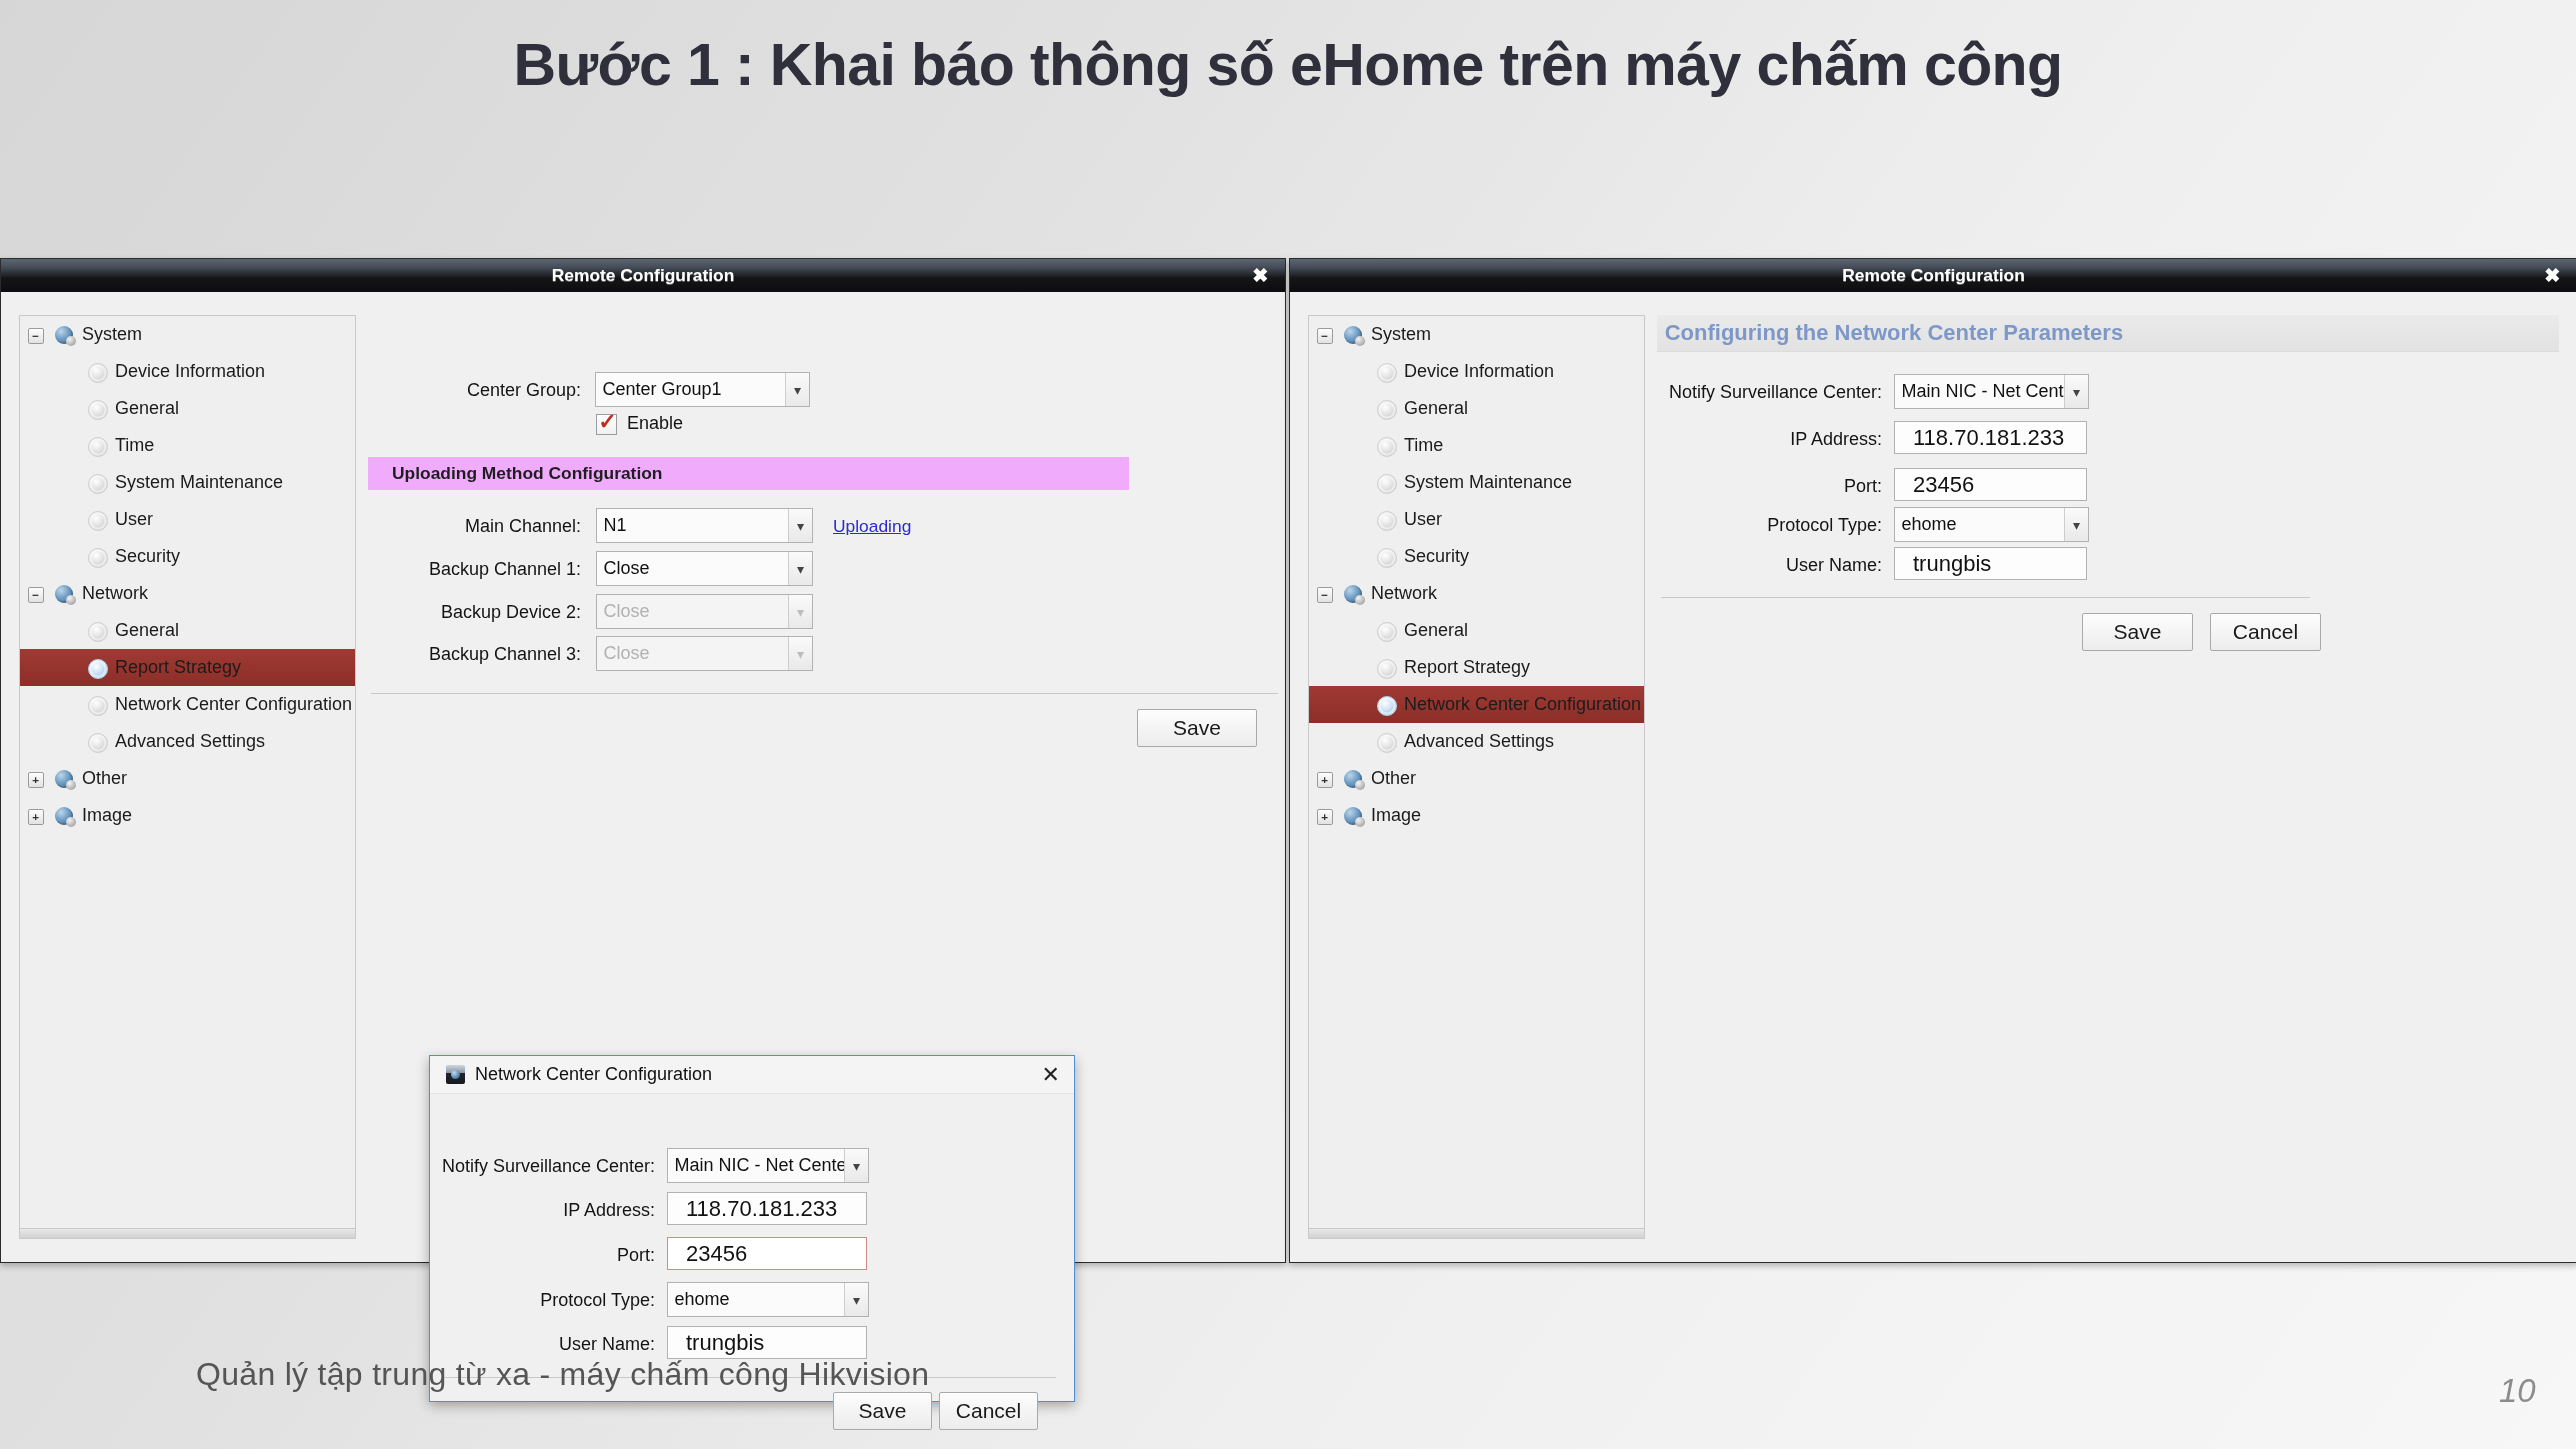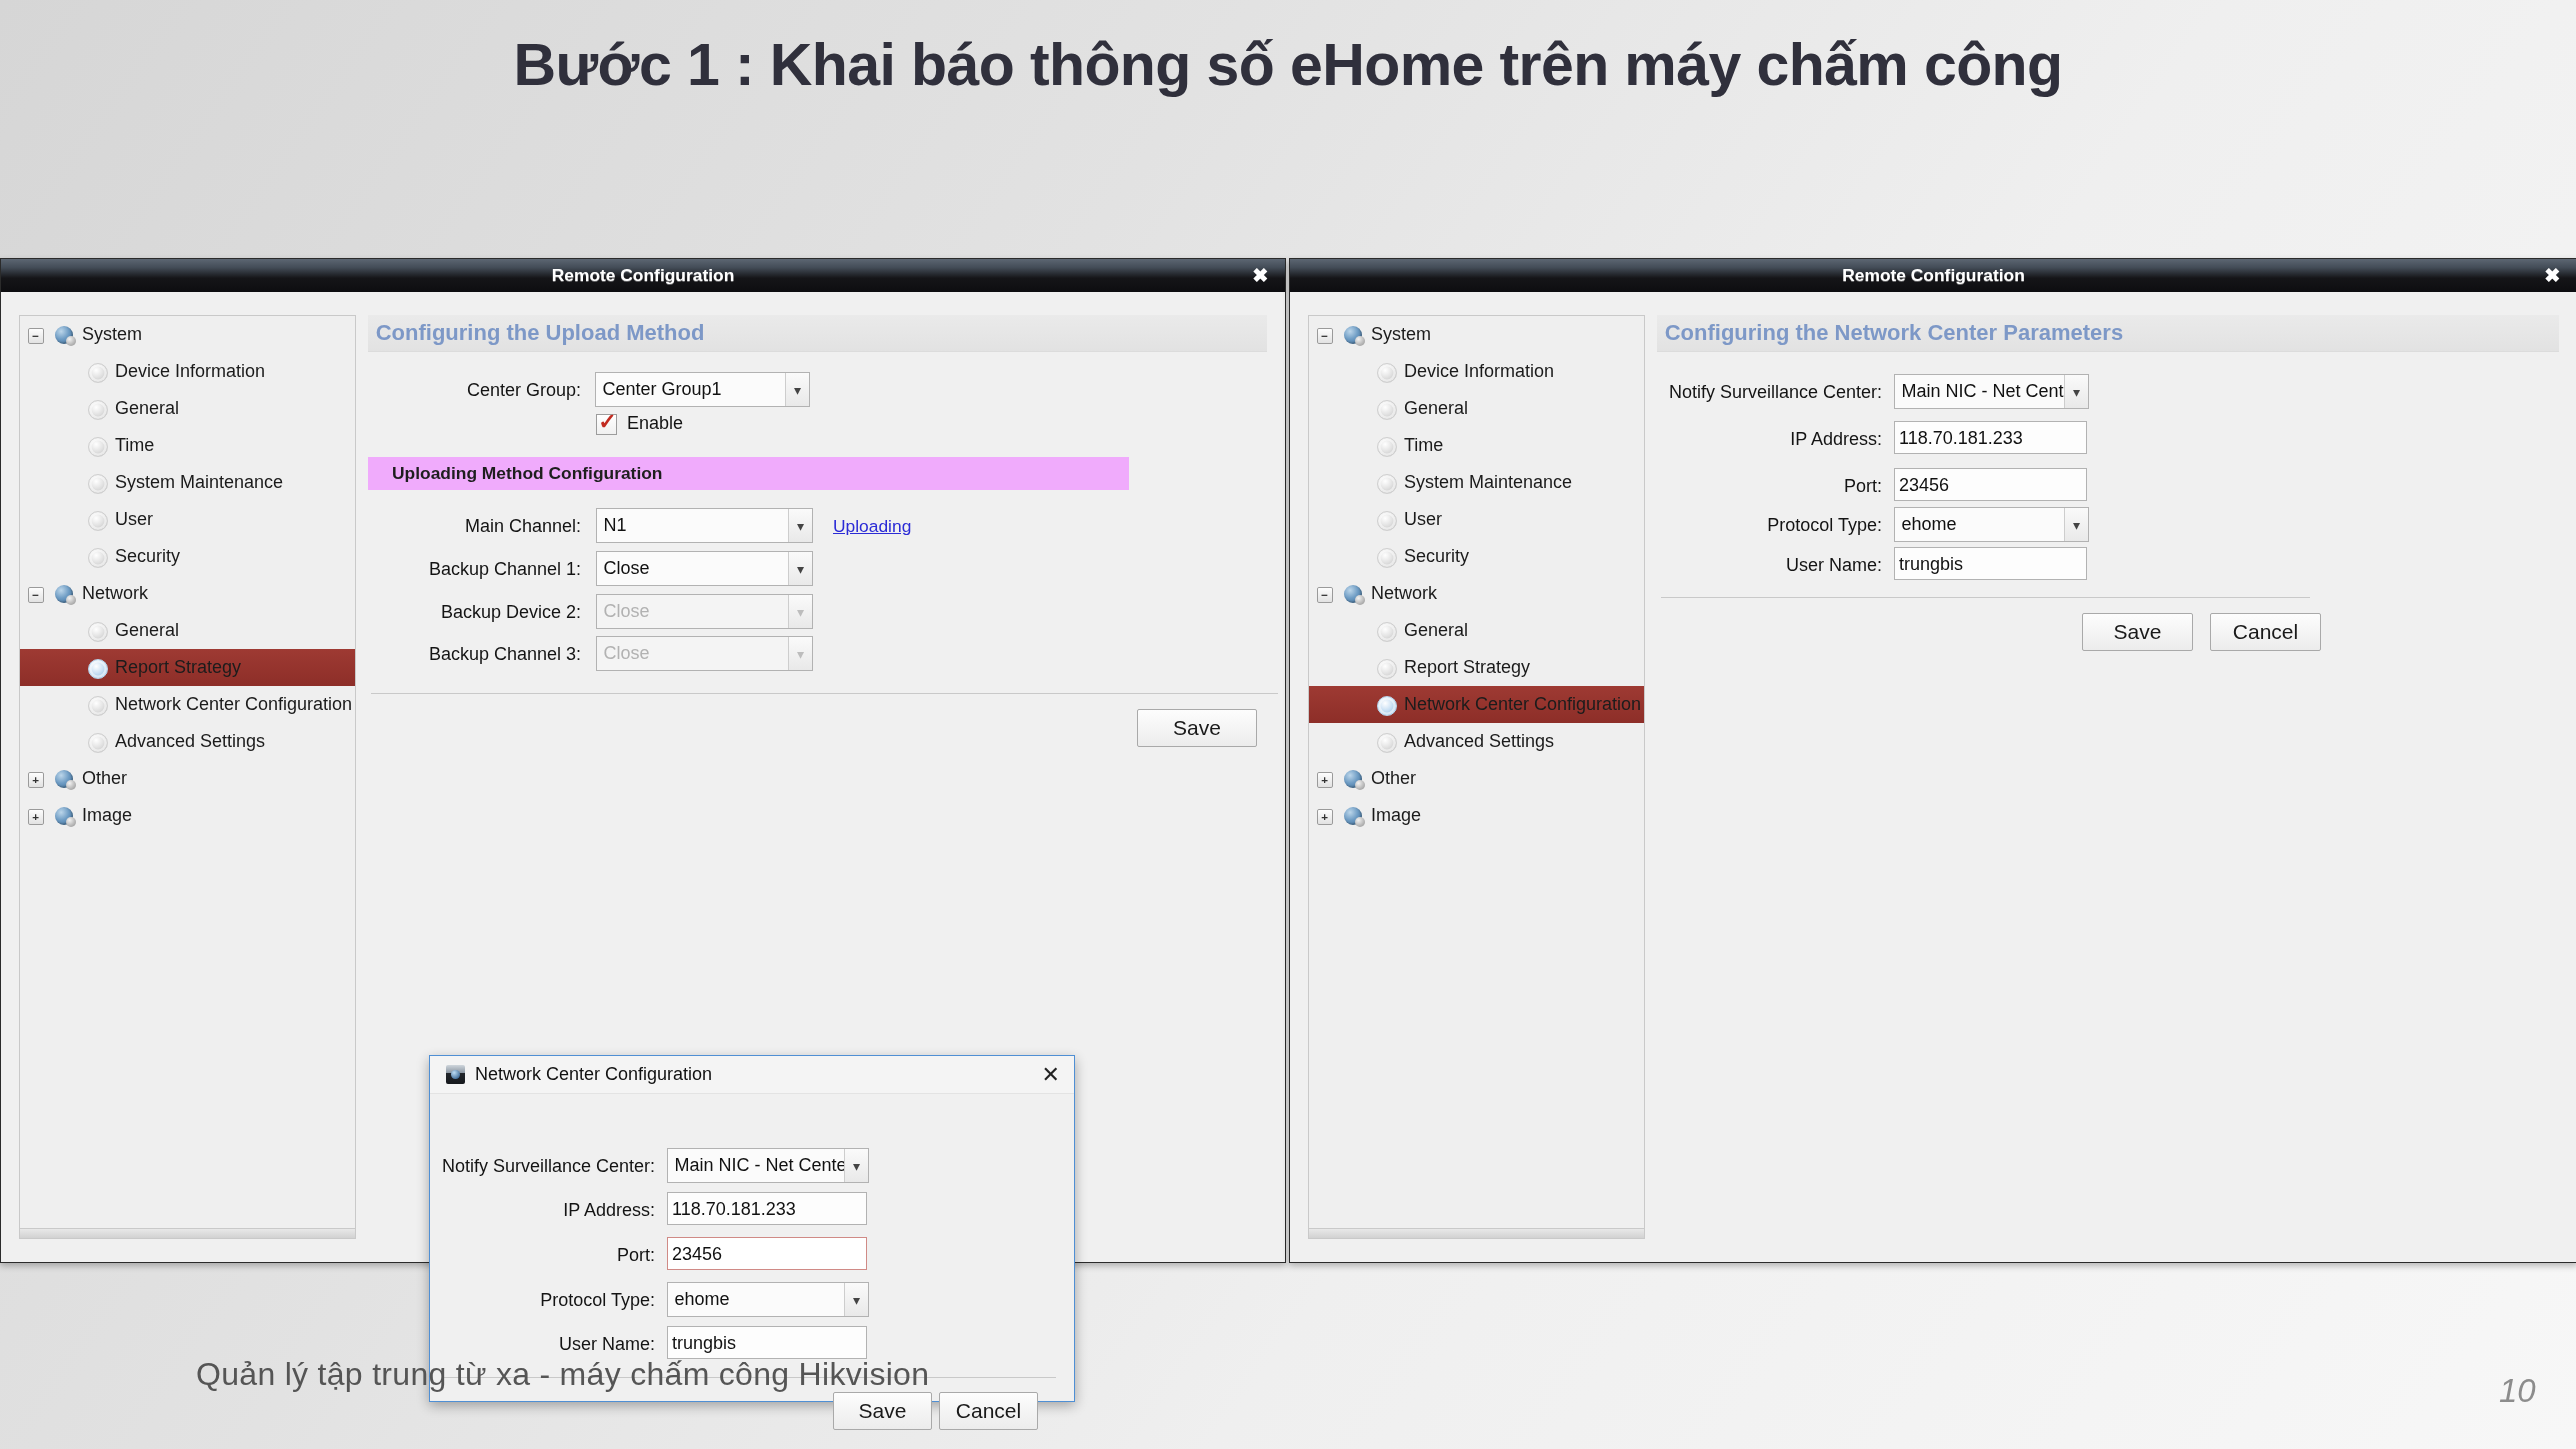--- a/index.html
+++ b/index.html
@@ -140,21 +140,21 @@
     width:23px;border-left:0.6px solid #cdcdcd;
     background:linear-gradient(to bottom,#fafafa,#e9e9e9);
     display:flex;align-items:center;justify-content:center;
     font-size:14px;color:#444;
   }
   .fselect.dis{background:#f4f4f4;}
   .fselect.dis .val{color:#b2b2b2;}
   .fselect.dis .arrow{color:#bdbdbd;}
   .finput{
     position:absolute;height:33px;border:0.6px solid #b2b2b2;background:#fdfdfd;
-    line-height:32px;padding-left:4px;font-size:18px;color:#111;
+    line-height:32px;padding-left:18px;font-size:22px;color:#111;
     box-sizing:border-box;white-space:nowrap;overflow:hidden;
   }
   .finput.err{border:1.3px solid #d08a86;background:#fff;}
 
   .link{
     position:absolute;font-size:17.4px;color:#2b2bd6;text-decoration:underline;
     cursor:pointer;
   }
 
   .chk{
@@ -276,21 +276,20 @@
           </div>
           <div class="tnode d0">
             <span class="expander">+</span>
             <span class="gicon globe"></span>
             <span class="tlabel">Image</span>
           </div>
           <div class="tree-scrollbase"></div>
       </div>
 
       <div class="pane">
-        <div class="pane-header">Configuring the Upload Method</div>
 
         <div class="frow" style="left:0;top:57px;width:213px;">
           <div class="flabel">Center Group:</div>
         </div>
         <div class="fselect" style="left:227px;top:57px;width:213px;gap:44px;">
           <div class="val">Center Group1</div>
           <div class="arrow">▾</div>
         </div>
 
         <div class="chk" style="left:228px;top:99px;"></div>

